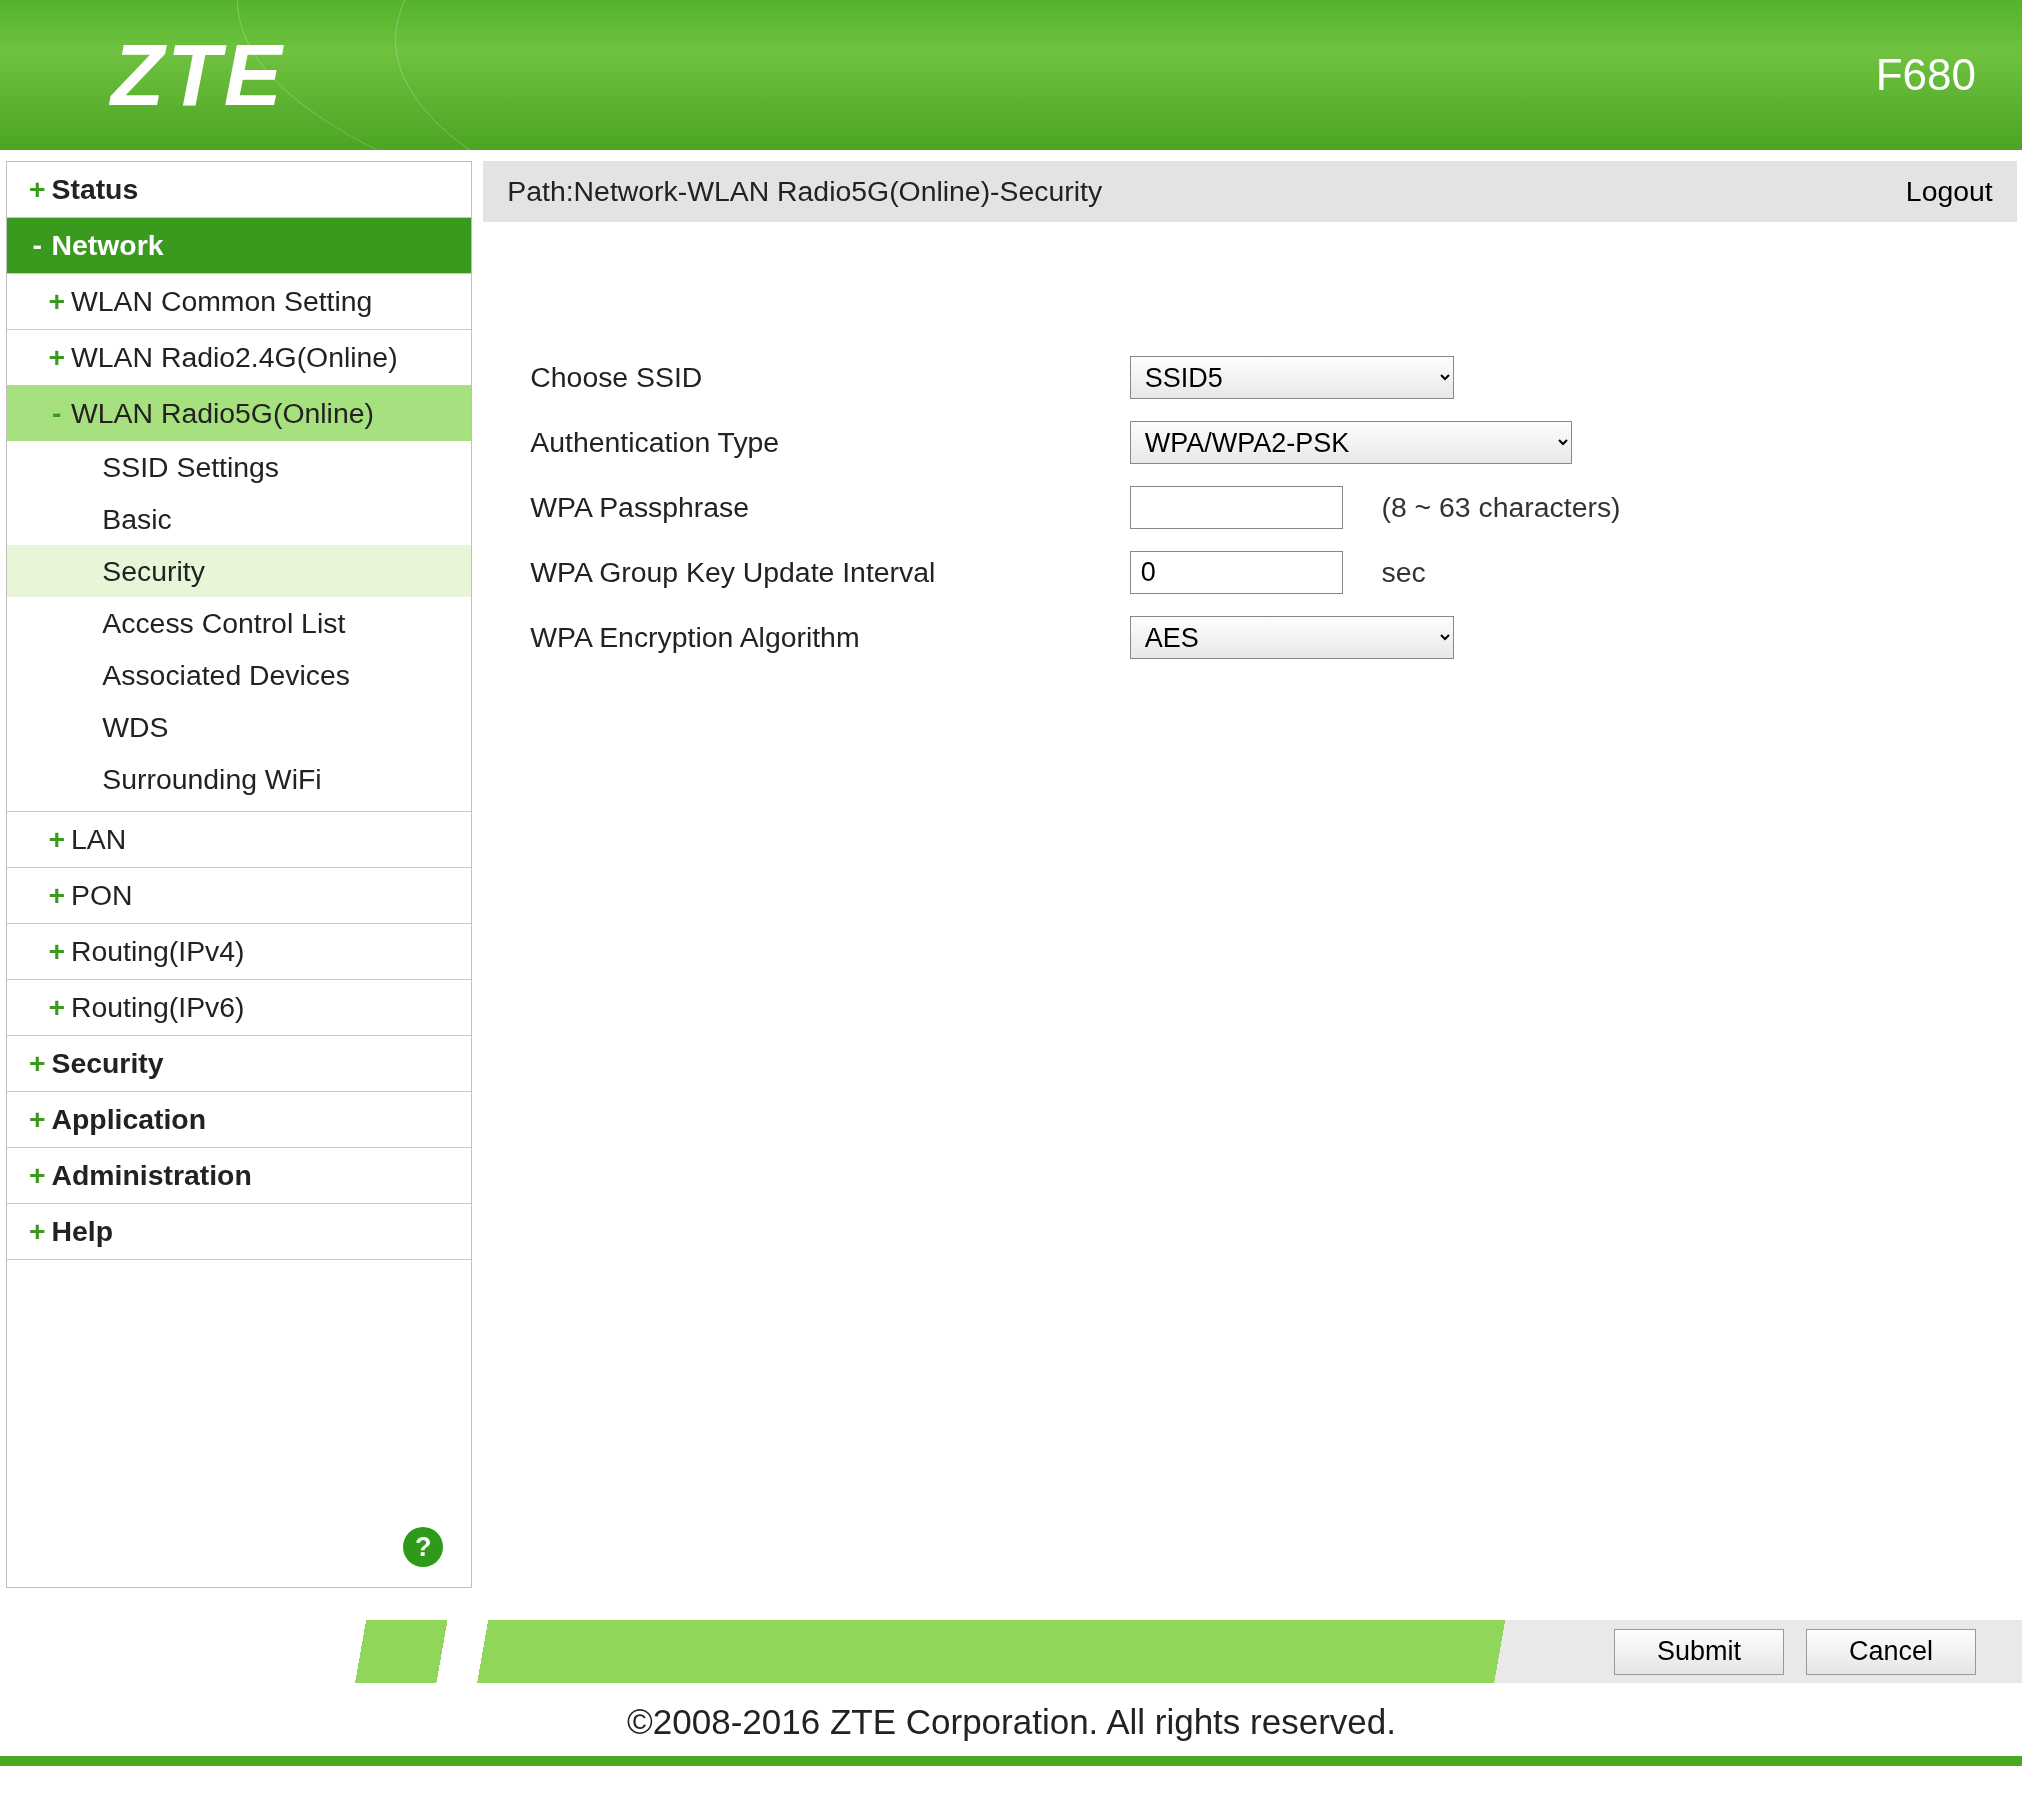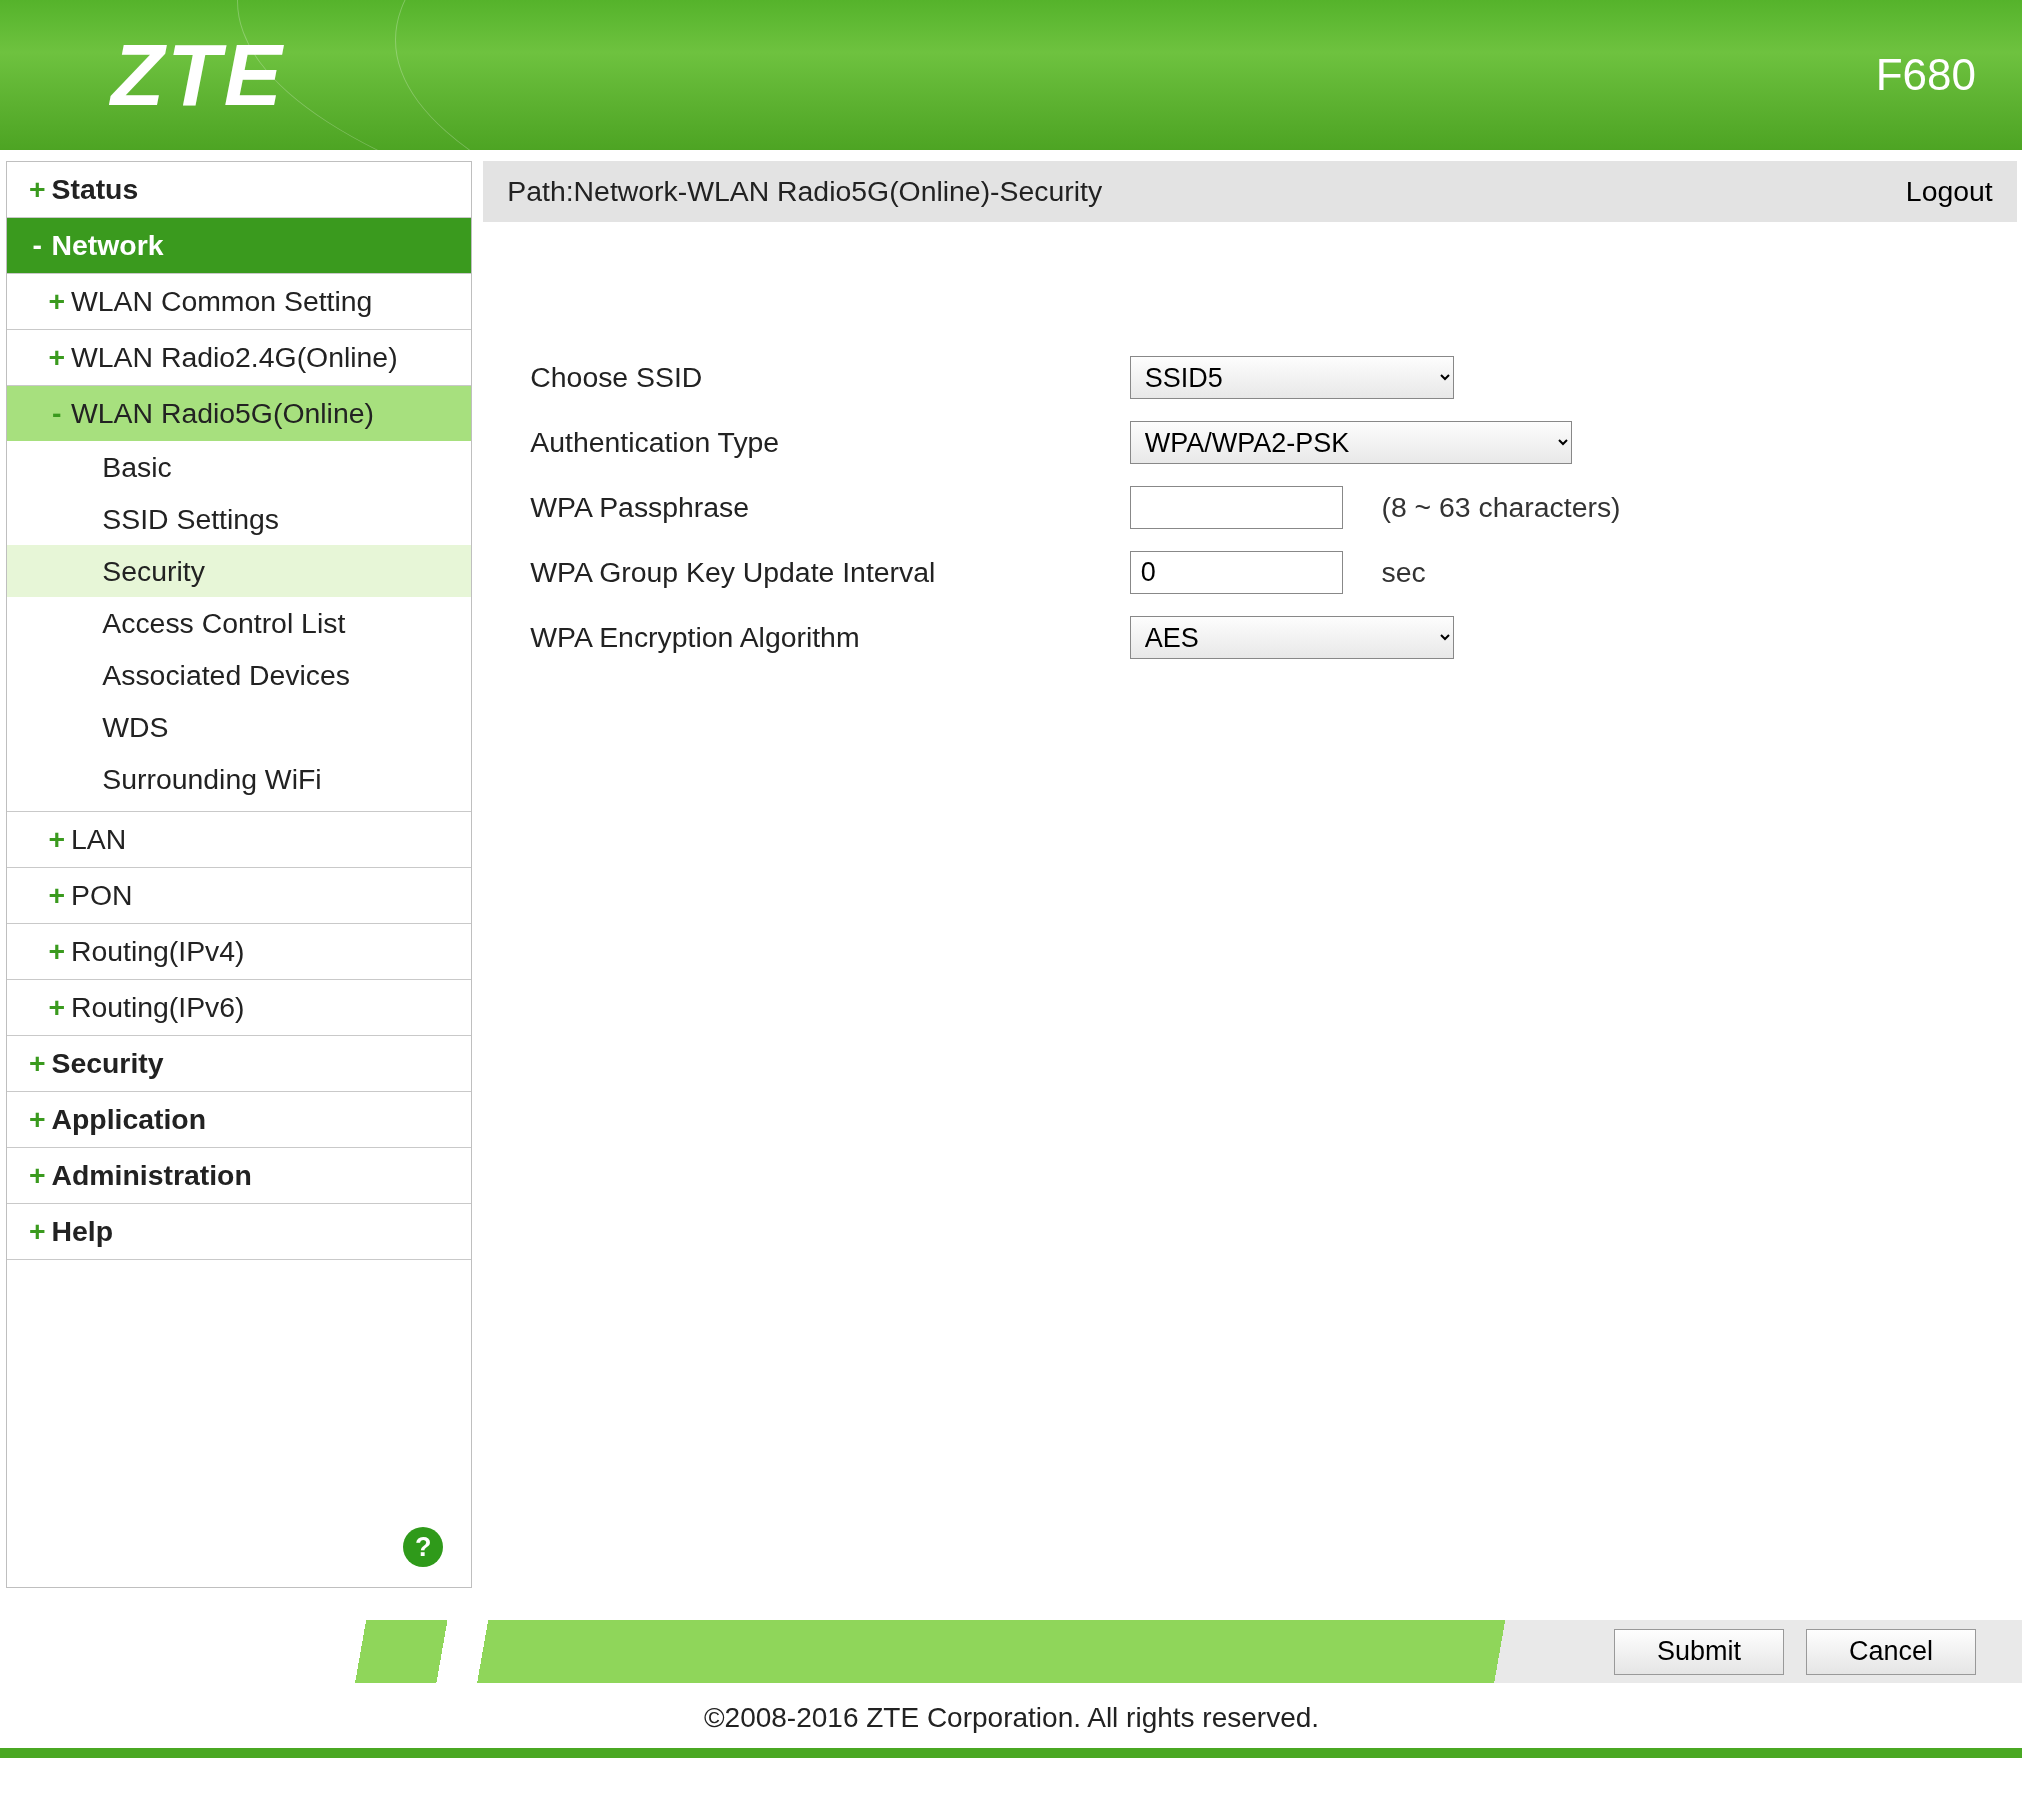--- a/index.html
+++ b/index.html
@@ -167,21 +167,21 @@
   .footer-bar button {
     position:relative; z-index:1;
     width: 170px; height: 46px;
     font-size: 27px;
     border: 1.6px solid #999;
     background: linear-gradient(#fefefe,#e5e5e5);
     cursor:pointer;
   }
   .copyright {
     text-align:center;
-    font-size: 28px;
+    font-size: 35px;
     padding: 19px 0 14.2px 0;
   }
   .bottom-strip { height:9.5px; background:#4aa823; }
 </style>
 </head>
 <body>
 
 <div class="header">
   <div class="logo">ZTE</div>
   <div class="model">F680</div>
@@ -207,22 +207,22 @@
     <div class="menu-item sub-open level2">
         <span class="sign">+</span>
         <span>WLAN Radio2.4G(Online)</span>
       </div>
     <div class="menu-item sub-open level2 active-sub" style="border-bottom:none;">
         <span class="sign">-</span>
         <span>WLAN Radio5G(Online)</span>
       </div>
 
     <div class="sub2-wrap">
+      <div class="leaf">SSID Settings</div>
       <div class="leaf">Basic</div>
-      <div class="leaf">SSID Settings</div>
       <div class="leaf active-leaf">Security</div>
       <div class="leaf">Access Control List</div>
       <div class="leaf">Associated Devices</div>
       <div class="leaf">WDS</div>
       <div class="leaf">Surrounding WiFi</div>
     </div>
 
     <div class="menu-item sub-open level2">
         <span class="sign">+</span>
         <span>LAN</span>

